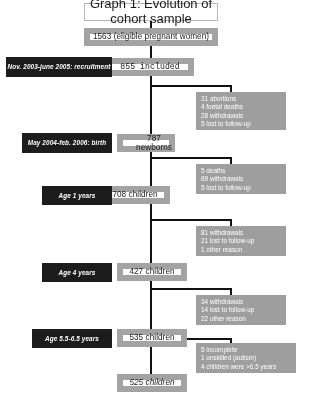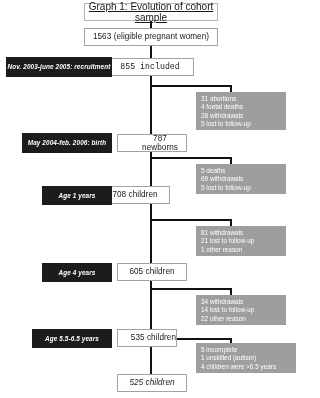--- a/index.html
+++ b/index.html
@@ -26,32 +26,31 @@
     box-sizing: border-box;
     display: flex;
     align-items: center;
     justify-content: center;
     text-align: center;
     line-height: 1.15;
   }
 
   .white-box {
     background: #ffffff;
-    border: 1px solid #a3a3a3;
+    border: 6px solid #a3a3a3;
     color: #1a1a1a;
     font-size: 8.2px;
     letter-spacing: 0.05px;
   }
 
   .title-box {
     background: #ffffff;
     border: 1px solid #b5b5b5;
     color: #1a1a1a;
-    font-size: 10px;
-    text-decoration: underline;
+    font-size: 13px;
   }
 
   .black-box {
     background: #1c1c1c;
     color: #ffffff;
     font-size: 6.4px;
     font-style: italic;
     font-weight: bold;
     letter-spacing: 0.1px;
   }
@@ -120,33 +119,33 @@
   <div class="stub" style="left:230px; top:338px; height:6px;"></div>
 
   <div class="node white-box" style="left:84px; top:28px; width:134px; height:18px;">
     <span>1563 (eligible pregnant women)</span>
   </div>
 
   <div class="node white-box" style="left:106px; top:58px; width:88px; height:18px;font-family:Liberation Mono, monospace;">
     <span>855 included</span>
   </div>
 
-  <div class="node white-box" style="left:117px; top:134px; width:70px; height:18px;padding-left:16px;">
+  <div class="node white-box" style="left:117px; top:134px; width:58px; height:18px;padding-left:16px;">
     <span>787 newborns</span>
   </div>
 
   <div class="node white-box" style="left:100px; top:186px; width:70px; height:18px;">
     <span>708 children</span>
   </div>
 
   <div class="node white-box" style="left:117px; top:263px; width:70px; height:18px;">
-    <span>605 children</span>
-  </div>
-
-  <div class="node white-box" style="left:117px; top:329px; width:60px; height:18px;justify-content:flex-end;">
+    <span>427 children</span>
+  </div>
+
+  <div class="node white-box" style="left:117px; top:329px; width:70px; height:18px;">
     <span>535 children</span>
   </div>
 
   <div class="node white-box" style="left:117px; top:374px; width:70px; height:18px;font-style:italic;">
     <span>525 children</span>
   </div>
 
   <div class="node black-box" style="left:6px; top:57px; width:106px; height:20px;">
     <span>Nov. 2003-june 2005: recruitment</span>
   </div>

